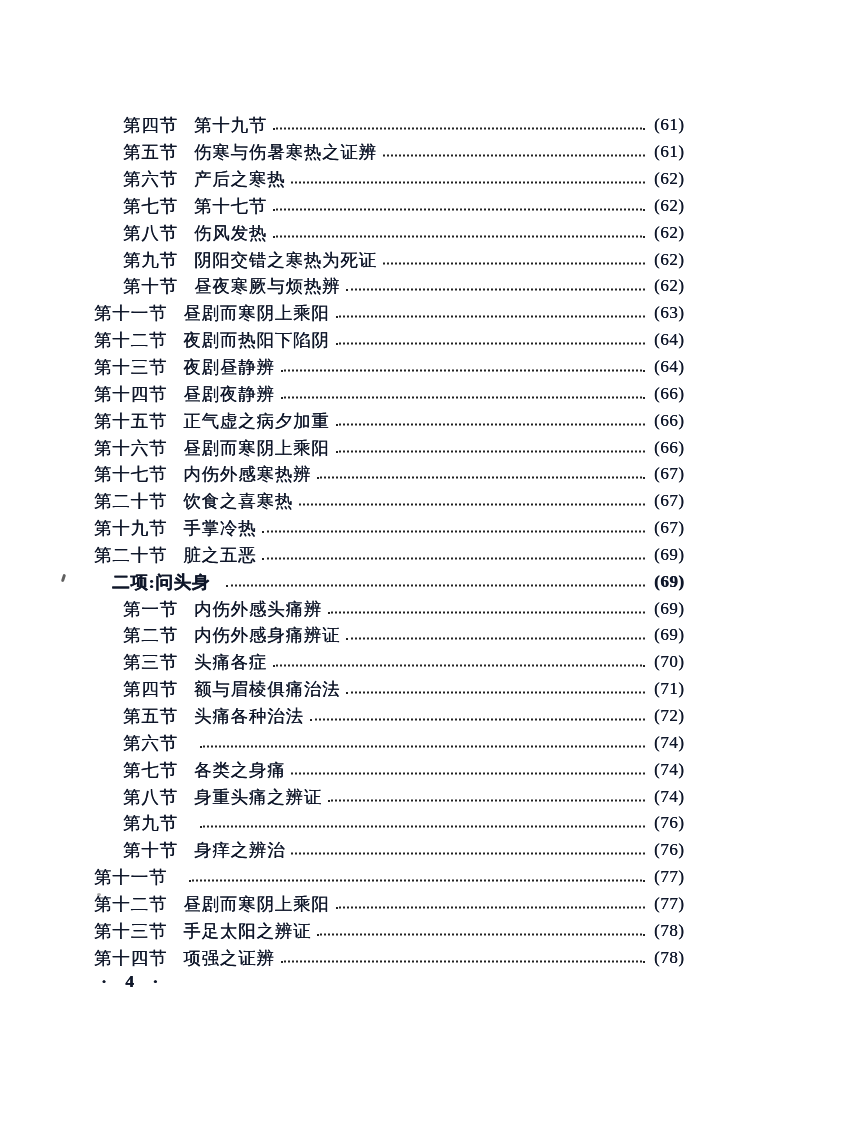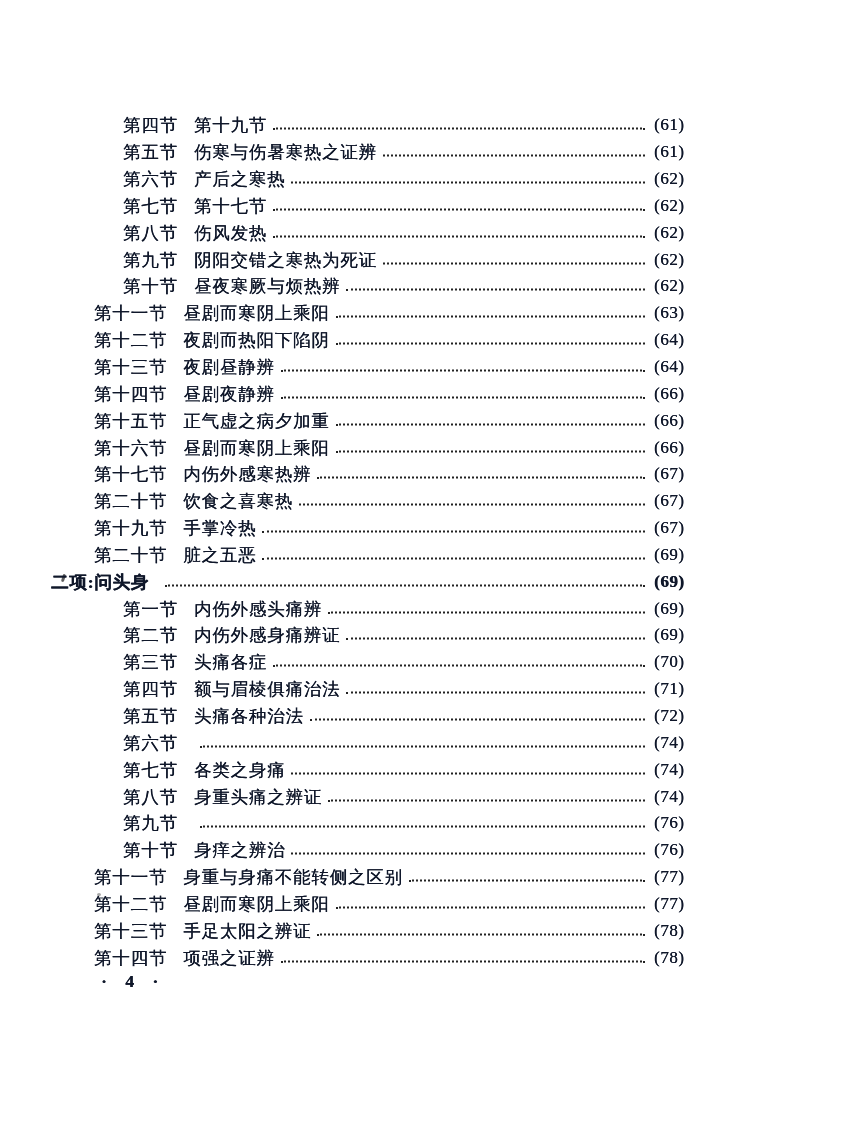--- a/index.html
+++ b/index.html
@@ -24,21 +24,21 @@
     align-items: center;
     height: 26.85px;
     padding-left: 123px;
     font-size: 17.5px;
     letter-spacing: 0.8px;
     white-space: nowrap;
     text-shadow: 0.3px 0 0 currentColor;
   }
   .row.wide { padding-left: 94px; }
   .row.header {
-    padding-left: 51px;
+    padding-left: 112px;
     font-weight: 700;
     text-shadow: 0.5px 0 0 currentColor;
   }
   .label { flex: 0 0 auto; margin-right: 16px; }
   .header .label { margin-right: 0; }
   .title { flex: 0 0 auto; }
   .dots {
     flex: 1 1 auto;
     height: 0;
     border-bottom: 2.4px dotted #222222;
@@ -249,21 +249,20 @@
     <span class="pagenum">(76)</span>
   </div>
       <div class="row">
     <span class="label">第十节</span>
     <span class="title">身痒之辨治</span>
     <span class="dots"></span>
     <span class="pagenum">(76)</span>
   </div>
       <div class="row wide">
     <span class="label">第十一节</span>
-    <span class="title">身重与身痛不能转侧之区别</span>
     <span class="dots"></span>
     <span class="pagenum">(77)</span>
   </div>
       <div class="row wide">
     <span class="label">第十二节</span>
     <span class="title">昼剧而寒阴上乘阳</span>
     <span class="dots"></span>
     <span class="pagenum">(77)</span>
   </div>
       <div class="row wide">

